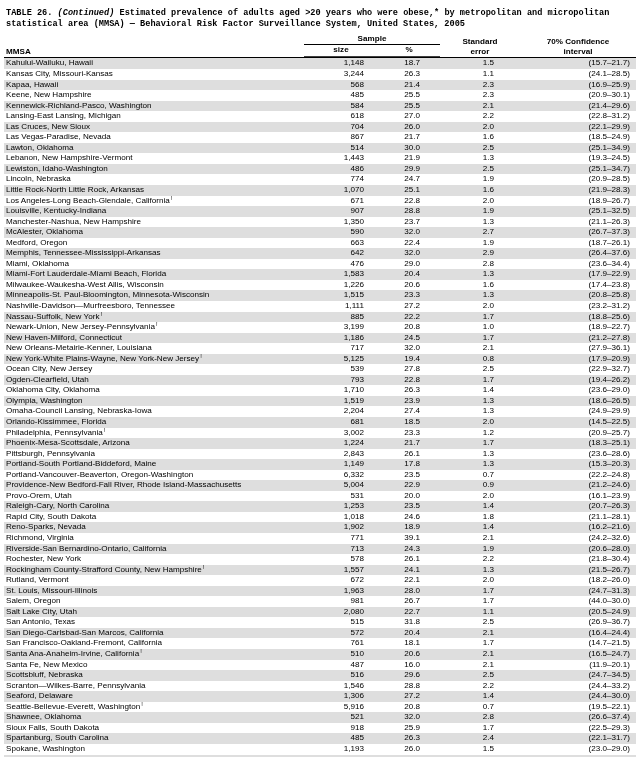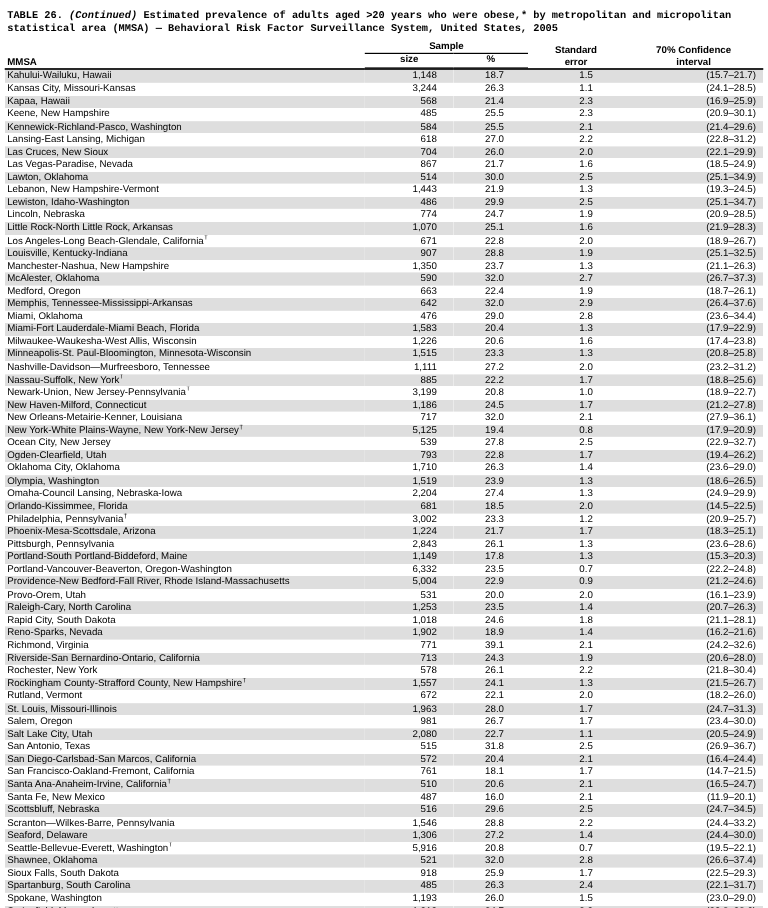--- a/index.html
+++ b/index.html
@@ -475,21 +475,21 @@
           <td class="num">1,963</td>
           <td class="pct">28.0</td>
           <td class="err">1.7</td>
           <td class="ci">(24.7–31.3)</td>
         </tr>
         <tr>
           <td class="mmsa">Salem, Oregon</td>
           <td class="num">981</td>
           <td class="pct">26.7</td>
           <td class="err">1.7</td>
-          <td class="ci">(23.4–30.0)</td>
+          <td class="ci">(44.0–30.0)</td>
         </tr>
         <tr class="shade">
           <td class="mmsa">Salt Lake City, Utah</td>
           <td class="num">2,080</td>
           <td class="pct">22.7</td>
           <td class="err">1.1</td>
           <td class="ci">(20.5–24.9)</td>
         </tr>
         <tr>
           <td class="mmsa">San Antonio, Texas</td>

